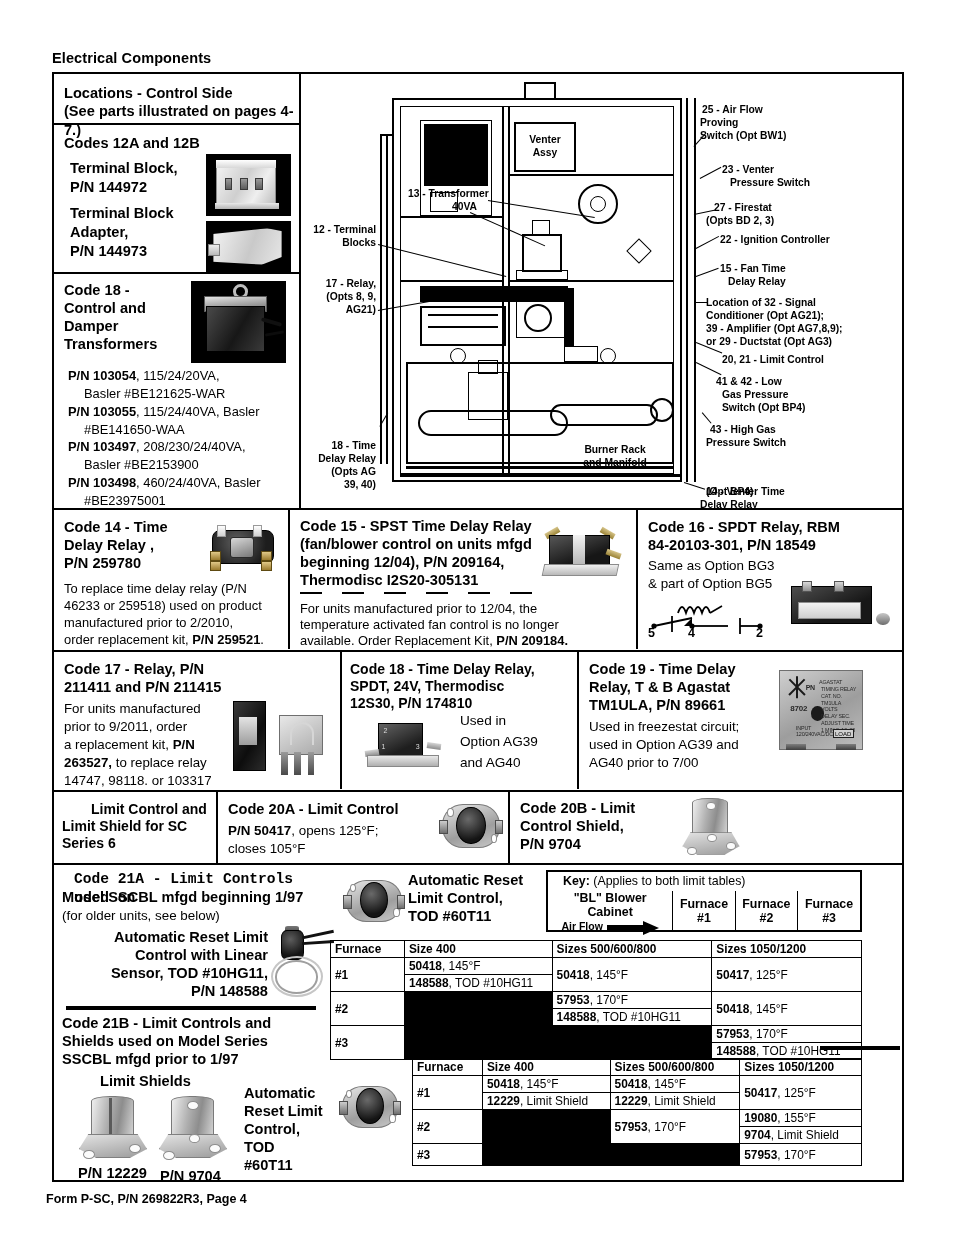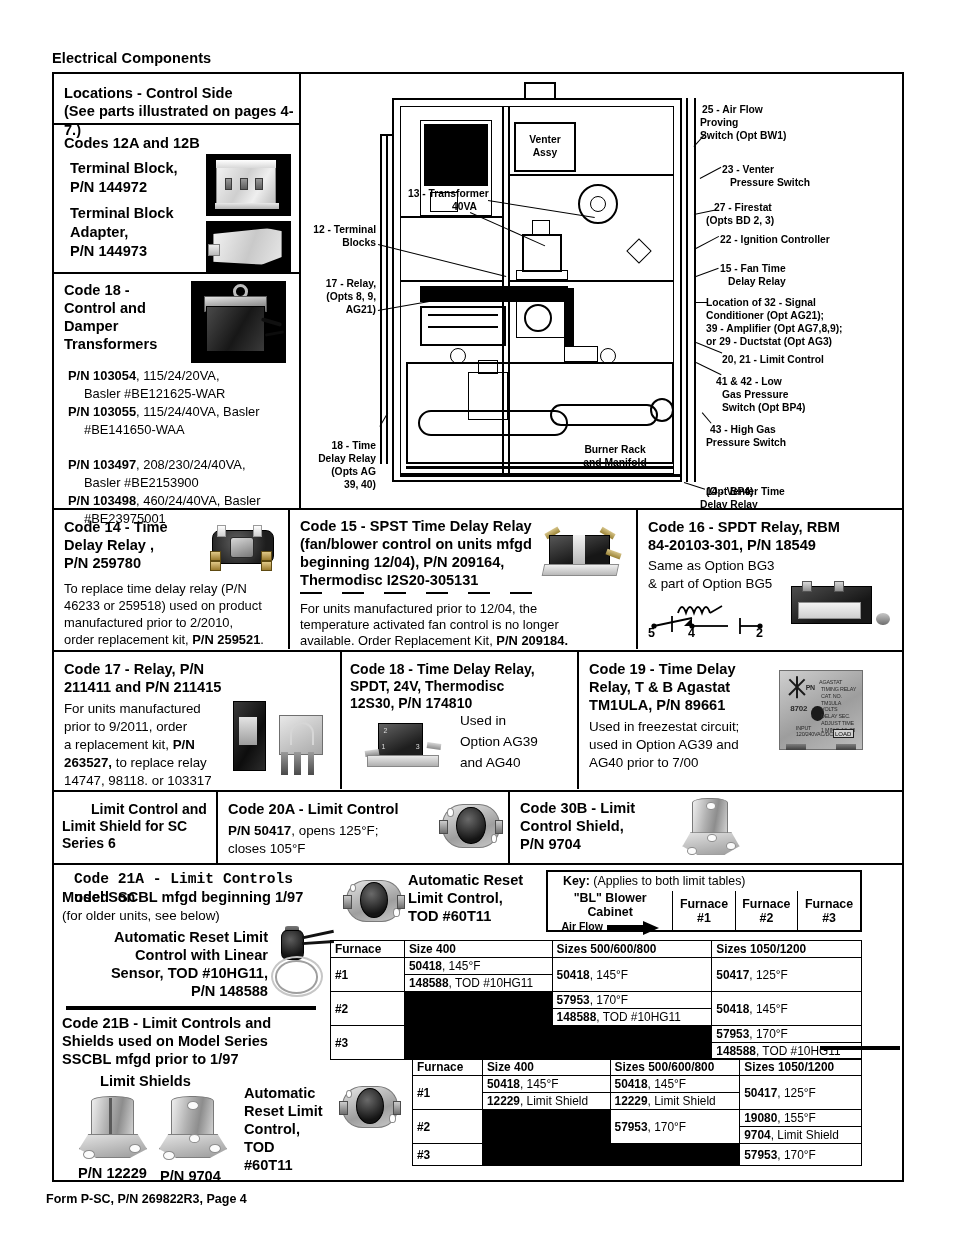--- a/index.html
+++ b/index.html
@@ -290,21 +290,21 @@
     </div>
 
     <div style="position:absolute; left:14px; top:94px; width:226px;">
       <div class="bd" style="margin-bottom:1px;">
         <b>P/N 103054</b><span>, 115/24/20VA,</span>
       </div>
       <div class="bd" style="padding-left:16px; margin-bottom:1px;">Basler #BE121625-WAR</div>
       <div class="bd" style="margin-bottom:1px;">
         <b>P/N 103055</b><span>, 115/24/40VA, Basler</span>
       </div>
-      <div class="bd" style="padding-left:16px; margin-bottom:18px;">#BE141650-WAA</div>
+      <div class="bd" style="padding-left:16px; margin-bottom:0;">#BE141650-WAA</div>
       <div class="bd" style="margin-bottom:1px;">
         <b>P/N 103497</b><span>, 208/230/24/40VA,</span>
       </div>
       <div class="bd" style="padding-left:16px; margin-bottom:1px;">Basler #BE2153900</div>
       <div class="bd" style="margin-bottom:1px;">
         <b>P/N 103498</b><span>, 460/24/40VA, Basler</span>
       </div>
       <div class="bd" style="padding-left:16px;">#BE23975001</div>
     </div>
   </div>
@@ -635,21 +635,21 @@
       <div class="lc-plate"></div>
       <div class="lc-disc"></div>
       <div class="lc-hole" style="left:14%; top:20%;"></div>
       <div class="lc-hole" style="left:80%; top:64%;"></div>
       <div class="lc-term" style="left:2%; top:40%;"></div>
       <div class="lc-term" style="left:86%; top:40%;"></div>
     </div>
   </div>
 
   <div class="box" style="left:512px; top:792px; width:390px; height:70px;">
-    <div class="hd" style="position:absolute; left:8px; top:7px;">Code 30B - Limit</div>
+    <div class="hd" style="position:absolute; left:8px; top:7px;">Code 20B - Limit</div>
     <div class="hd" style="position:absolute; left:8px; top:25px;">Control Shield,</div>
     <div class="hd" style="position:absolute; left:8px; top:43px;">P/N 9704</div>
 
     <div class="photo" style="left:168px; top:2px; width:62px; height:66px; background:#fff;">
       <div class="sh-cyl"></div>
       <div class="sh-hole" style="left:42%; top:12%;"></div>
       <div class="sh-base"></div>
       <div class="sh-hole" style="left:44%; top:60%;"></div>
       <div class="sh-hole" style="left:12%; top:80%;"></div>
       <div class="sh-hole" style="left:74%; top:72%;"></div>

